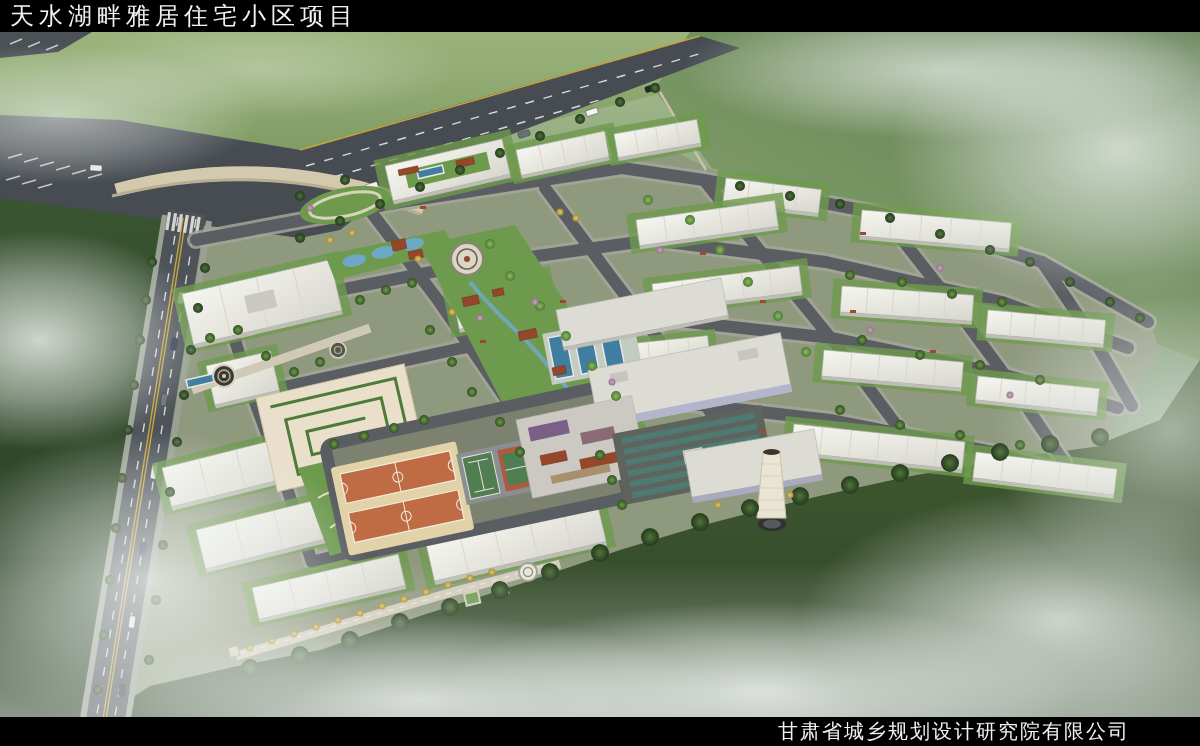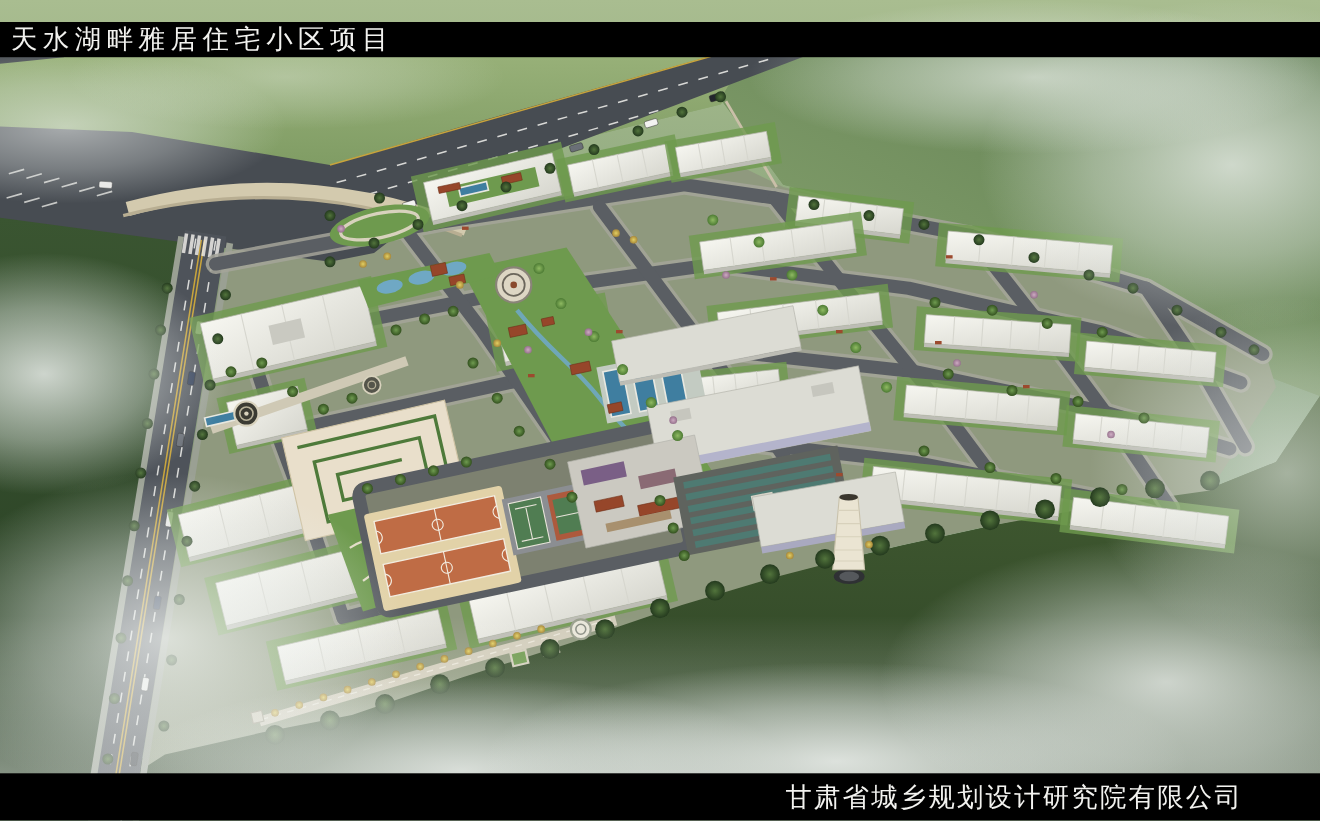--- a/index.html
+++ b/index.html
@@ -1,22 +1,22 @@
 <!DOCTYPE html>
 <html style="--band: #000000; --ink: #f2f2ef; --roadMain: #4e535a; --road: #5a5e63; --sidewalk: #a5a59a; --plaza: #d3caae; --bldgSide: #bdbdb5; --grass: #6e9a4e; --water: #6fa8c4; --waterDeep: #3f7ea0; --courtOrange: #bf6c45; --courtRed: #ad5a3d; --courtGreen: #507d52; --apron: #e2d2a8; --pavilion: #96462a; --stallTeal: #4e7a72; --chimney: #eae4d2; --yellowLine: #c8a43c;"><head>
 <meta charset="utf-8">
 <style>
   html,body{margin:0;padding:0;background:#222;}
   .frame{position:relative;width:1200px;height:746px;overflow:hidden;background:#7f9c74;
          font-family:"Liberation Serif","DejaVu Serif",serif;}
   .frame svg{position:absolute;left:0;top:0;}
   .band{position:absolute;left:0;width:100%;background:var(--band,#000);color:var(--ink,#f2f2ef);
         display:flex;align-items:center;box-sizing:border-box;z-index:5;}
-  .band.top{top:0;height:32px;font-size:24px;letter-spacing:5px;padding-left:10px;margin-top:20px;}
-  .band.bottom{bottom:0;height:43px;font-size:24px;letter-spacing:2px;justify-content:flex-end;padding-right:70px;}
+  .band.top{top:0;height:32px;font-size:24px;letter-spacing:5px;padding-left:10px;}
+  .band.bottom{bottom:0;height:29px;font-size:20px;letter-spacing:2px;justify-content:flex-end;padding-right:70px;}
   
   .rdMain{stroke:var(--roadMain,#4e535a);fill:none;}
   .rd{stroke:var(--road,#5a5e63);stroke-width:12;fill:none;stroke-linecap:round;stroke-linejoin:round;}
   .rdW{stroke:var(--sidewalk,#a5a59a);stroke-width:18;fill:none;stroke-linecap:round;stroke-linejoin:round;opacity:.85;}
   .walk{stroke:var(--plaza,#d3caae);fill:none;}
   .bt{fill:url(#gB);stroke:#b5b5ad;stroke-width:.6;}
   .bflat{fill:#dcdcd4;stroke:#b5b5ad;stroke-width:.6;}
   .bs{fill:var(--bldgSide,#bdbdb5);}
   .rg{stroke:#d6d6ce;stroke-width:1;fill:none;}
   .plot{fill:var(--grass,#6e9a4e);opacity:.8;}

